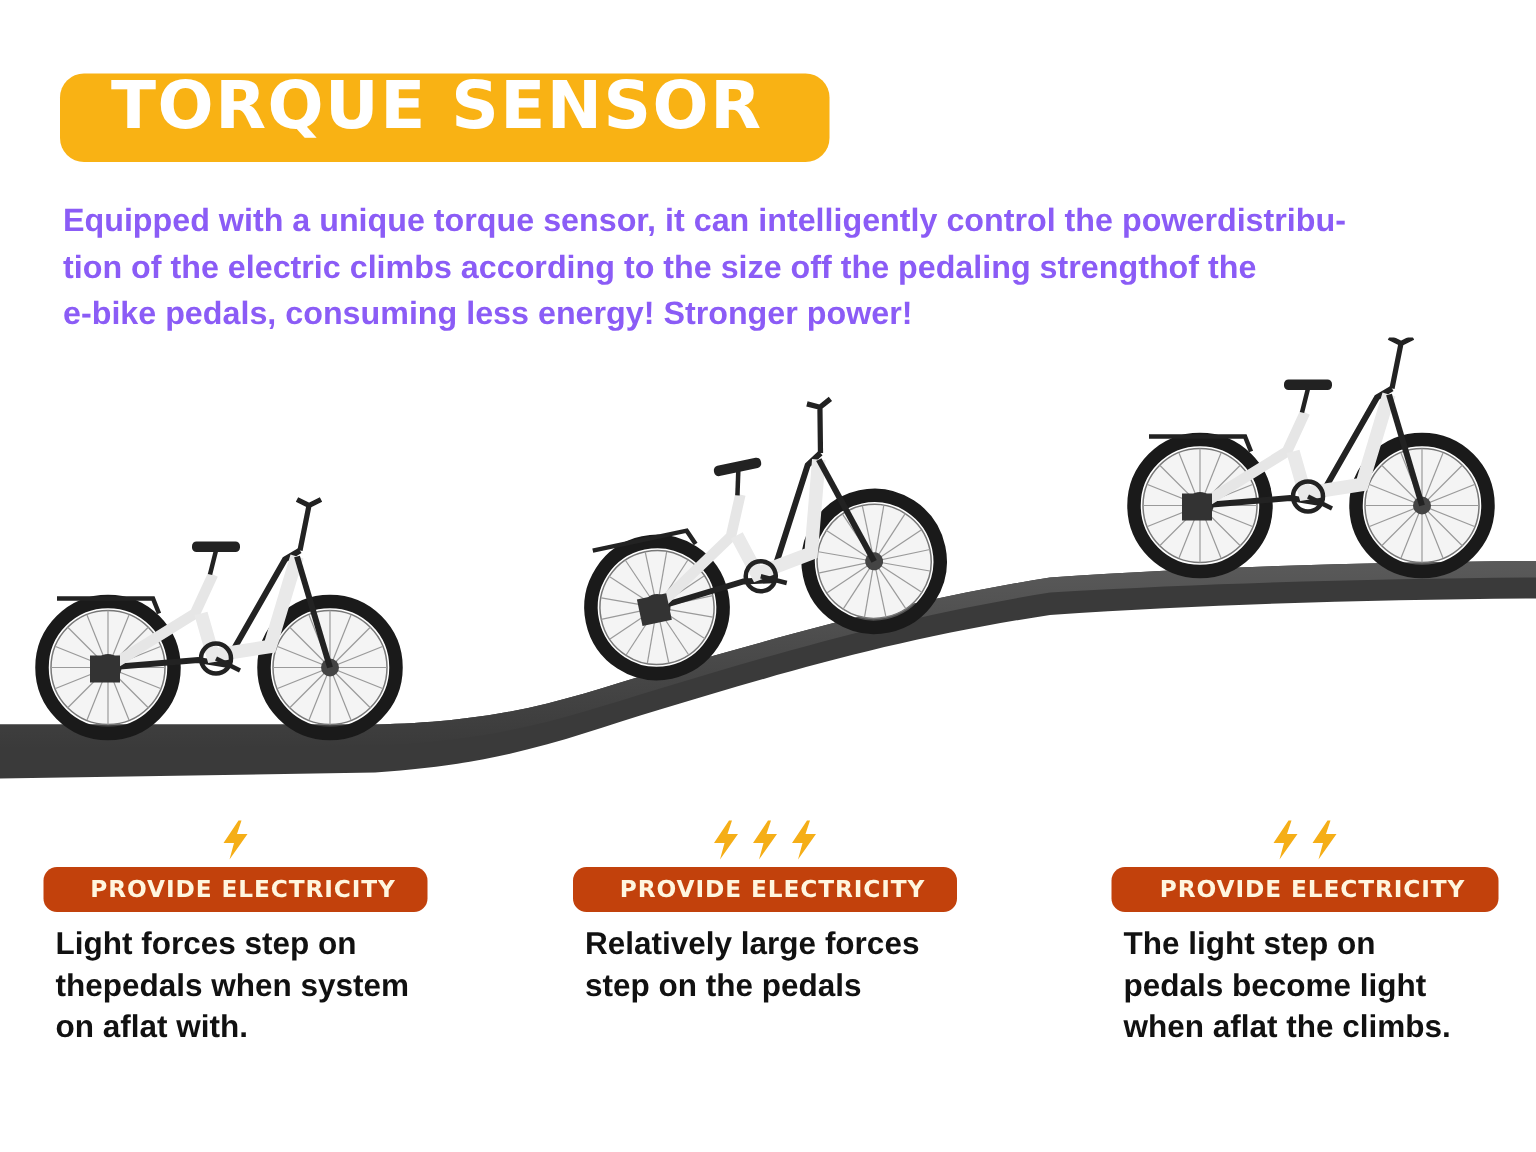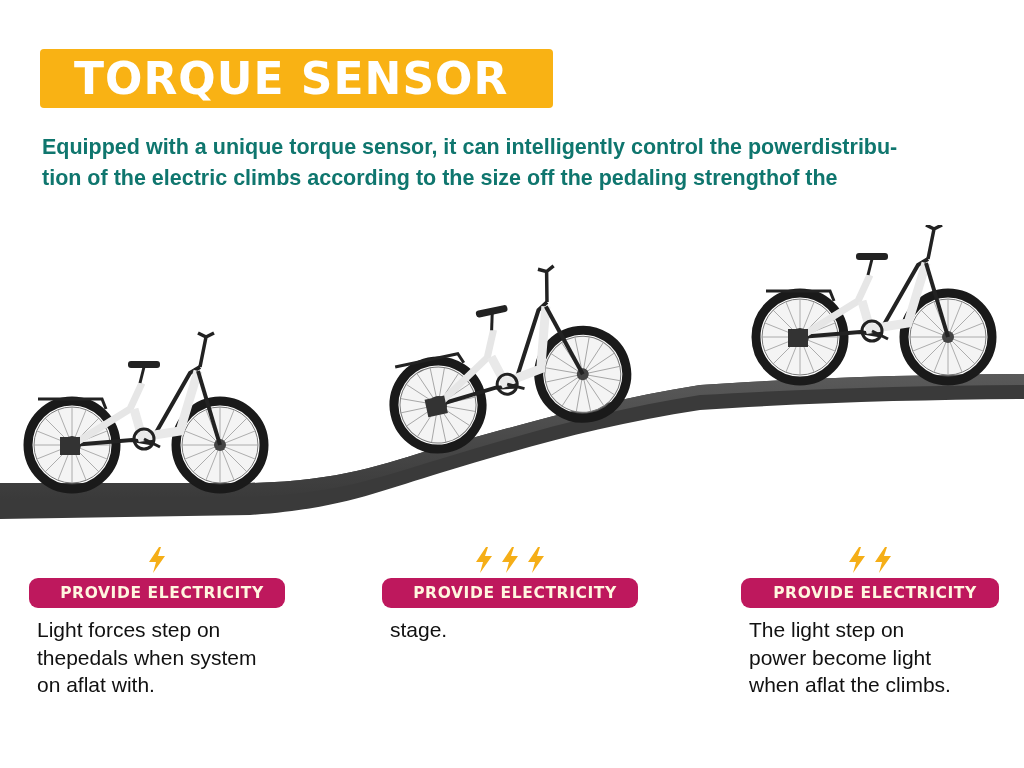--- a/index.html
+++ b/index.html
@@ -1,68 +1,69 @@
 <!DOCTYPE html>
 <html><head>
 <meta charset="utf-8">
 <style>
   * { box-sizing: border-box; margin: 0; padding: 0; }
   html, body { width: 1024px; height: 768px; background: #ffffff; overflow: hidden; }
   body { position: relative; font-family: "Liberation Sans", "DejaVu Sans", sans-serif; color: #111; }
 
   .title-pill {
     position: absolute; left: 40px; top: 49px; width: 513px; height: 59px;
-    background: #f9b214; border-radius: 4px;
-    display: flex; align-items: center; padding-left: 34px;
+    background: #f9b214; border-radius: 16px;
+    display: flex; align-items: flex-start; padding-left: 34px;
   }
   .title-text {
     color: #ffffff; font-family: "DejaVu Sans", sans-serif; font-weight: bold;
     font-size: 44px; letter-spacing: 1px; line-height: 1;
   }
 
   .intro {
     position: absolute; left: 42px; top: 132px; width: 980px;
     font-family: "Liberation Sans", sans-serif; font-weight: bold;
-    font-size: 21.5px; line-height: 31px; color: #0f766e;
+    font-size: 21.5px; line-height: 31px; color: #8b5cf6;
   }
   .intro span { display: block; white-space: nowrap; }
 
   .scene { position: absolute; left: 0; top: 225px; width: 1024px; height: 310px; }
   .scene svg { width: 100%; height: 100%; display: block; }
 
   .stage { position: absolute; top: 545px; }
   .bolts { display: flex; justify-content: center; gap: 4px; height: 30px; align-items: center; }
   .bolt { width: 22px; height: 28px; display: block; }
   .badge {
-    margin-top: 3px; height: 30px; background: #be185d; border-radius: 9px;
+    margin-top: 3px; height: 30px; background: #c2410c; border-radius: 9px;
     display: flex; align-items: center; justify-content: center;
     color: #fff6df; font-family: "DejaVu Sans", sans-serif; font-weight: bold;
     font-size: 15.5px; letter-spacing: 0.6px; white-space: nowrap; padding-left: 10px;
   }
   .desc {
     margin-top: 8px; padding-left: 8px;
-    font-family: "Liberation Sans", sans-serif; font-weight: normal;
+    font-family: "Liberation Sans", sans-serif; font-weight: bold;
     font-size: 21px; line-height: 27.5px; color: #111;
   }
   .desc span { display: block; white-space: nowrap; }
 
   #stage-1 { left: 29px; width: 256px; }
   #stage-2 { left: 382px; width: 256px; }
   #stage-3 { left: 741px; width: 258px; }
 </style>
 </head>
 <body>
 
 <div class="title-pill">
   <span class="title-text">TORQUE SENSOR</span>
 </div>
 
 <div class="intro">
   <span>Equipped with a unique torque sensor, it can intelligently control the powerdistribu-</span>
   <span>tion of the electric climbs according to the size off the pedaling strengthof the</span>
+  <span>e-bike pedals, consuming less energy! Stronger power!</span>
 </div>
 
 <div class="scene">
   <svg viewBox="0 0 1024 310" xmlns="http://www.w3.org/2000/svg">
     <defs>
       <linearGradient id="roadTop" x1="0" y1="0" x2="0" y2="1">
         <stop offset="0" stop-color="#5a5a5a"></stop>
         <stop offset="1" stop-color="#3a3a3a"></stop>
       </linearGradient>
       <g id="bike">
@@ -152,32 +153,33 @@
       </svg>
     <svg class="bolt" viewBox="0 0 22 28">
         <path d="M13 1 L3 16 L10 16 L7 27 L19 10 L12 10 L15 1 Z" fill="#f5ae17"></path>
       </svg>
     <svg class="bolt" viewBox="0 0 22 28">
         <path d="M13 1 L3 16 L10 16 L7 27 L19 10 L12 10 L15 1 Z" fill="#f5ae17"></path>
       </svg>
   </div>
   <div class="badge">PROVIDE ELECTRICITY</div>
   <div class="desc">
-    <span>stage.</span>
+    <span>Relatively large forces</span>
+    <span>step on the pedals</span>
   </div>
 </div>
 
 <div class="stage" id="stage-3">
   <div class="bolts">
     <svg class="bolt" viewBox="0 0 22 28">
         <path d="M13 1 L3 16 L10 16 L7 27 L19 10 L12 10 L15 1 Z" fill="#f5ae17"></path>
       </svg>
     <svg class="bolt" viewBox="0 0 22 28">
         <path d="M13 1 L3 16 L10 16 L7 27 L19 10 L12 10 L15 1 Z" fill="#f5ae17"></path>
       </svg>
   </div>
   <div class="badge">PROVIDE ELECTRICITY</div>
   <div class="desc">
     <span>The light step on</span>
-    <span>power become light</span>
+    <span>pedals become light</span>
     <span>when aflat the climbs.</span>
   </div>
 </div>
 
 </body></html>

